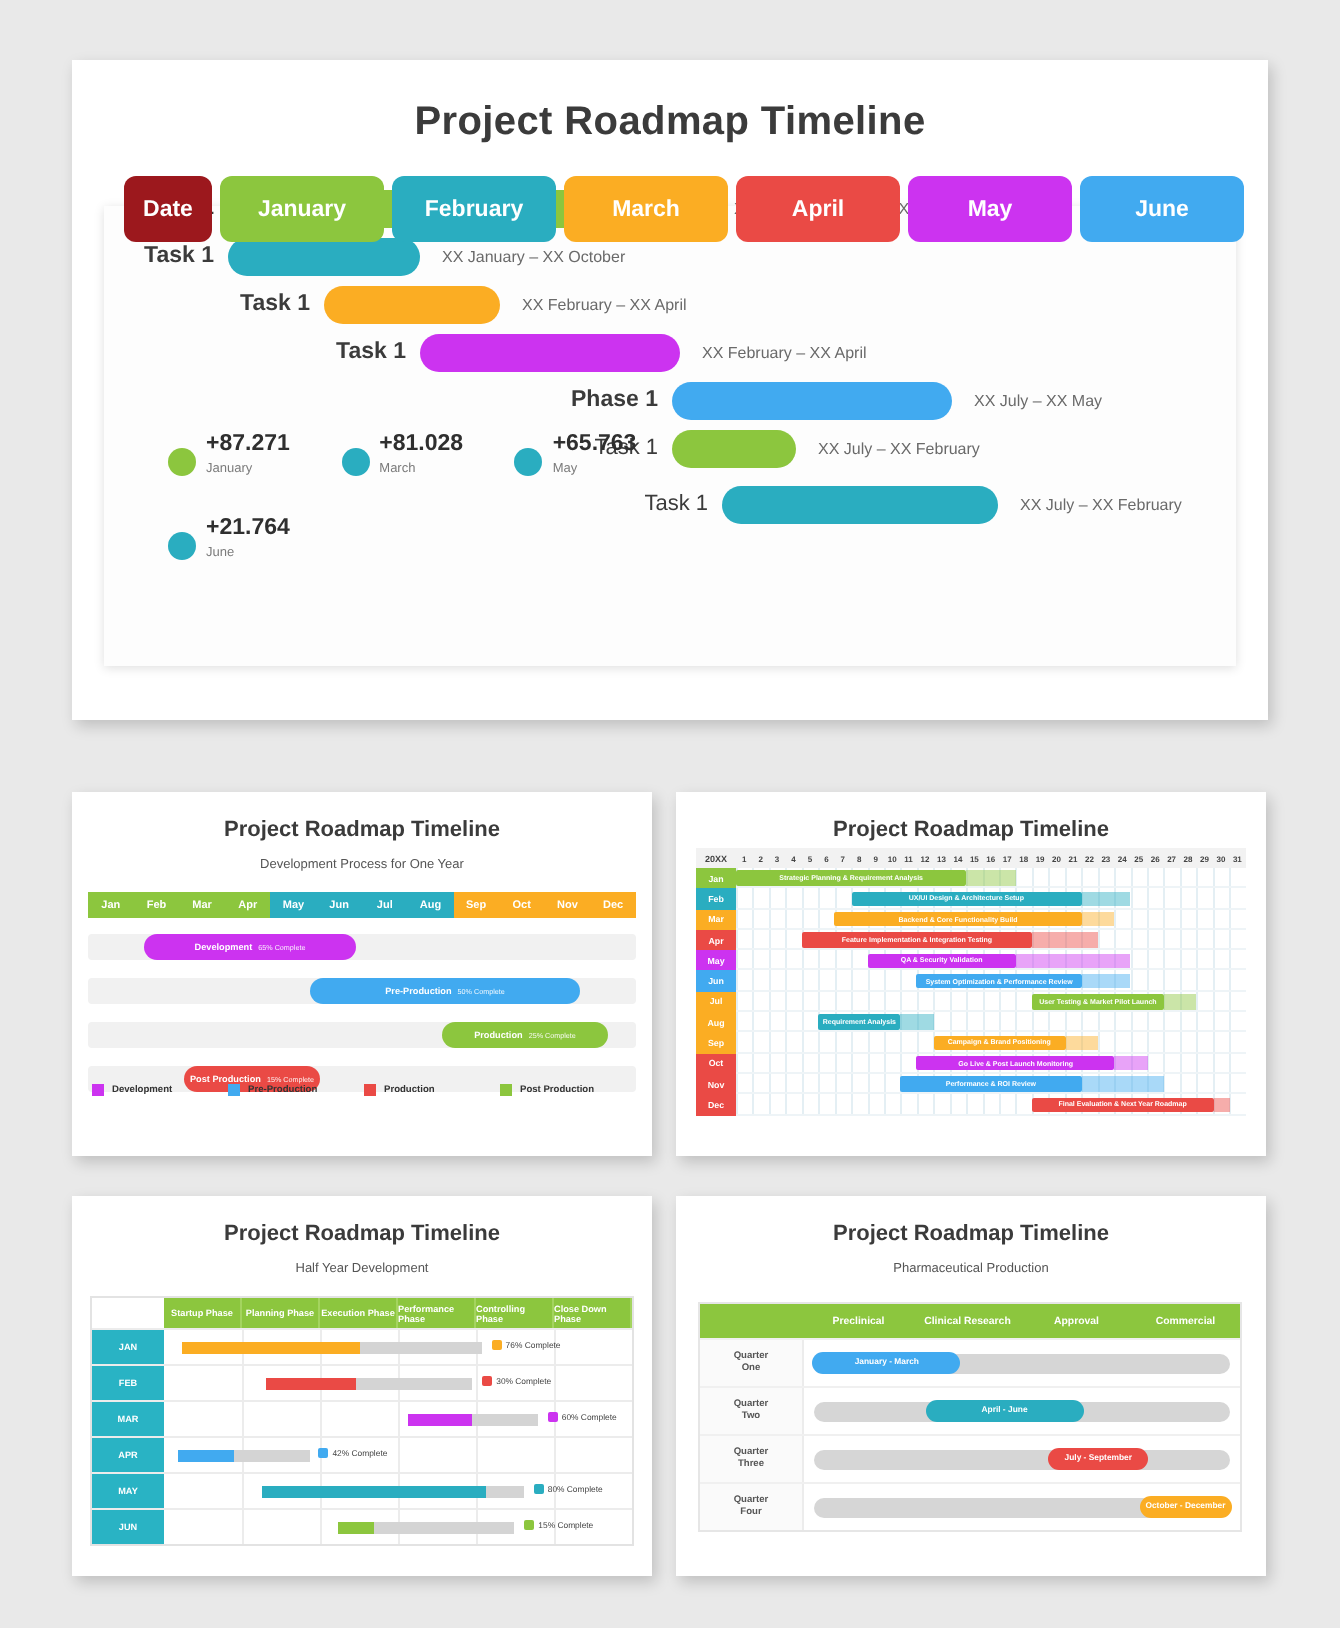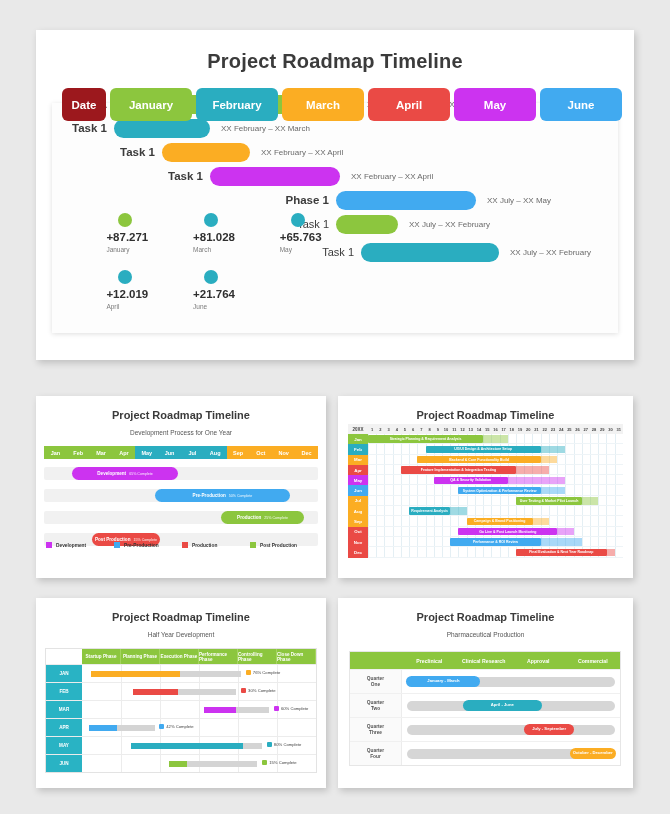--- a/index.html
+++ b/index.html
@@ -86,23 +86,22 @@
   .stats {
     position: absolute;
     left: 48px; top: 182px;
     width: 260px;
     display: flex;
     flex-wrap: wrap;
   }
   .stat {
     width: 33.33%;
     display: flex;
-    align-items: center;
+    align-items: flex-end;
     margin-bottom: 16px;
-    flex-direction: column;
   }
   .dot {
     width: 14px; height: 14px;
     border-radius: 50%;
     margin-right: 5px;
     margin-top: 1px;
     flex: 0 0 auto;
   }
   .stat .val {
     font-size: 11.5px;
@@ -323,21 +322,21 @@
 
   <div class="gantt" id="gantt">
       <div class="grow" style="left: 78px; top: 64px;">
         <span class="lbl bold">Phase 1</span>
         <div class="bar" style="width: 242px; background: rgb(140, 198, 62);"></div>
         <span class="date">XX January – August XX</span>
       </div>
       <div class="grow" style="left: 78px; top: 88px;">
         <span class="lbl bold">Task 1</span>
         <div class="bar" style="width: 96px; background: rgb(42, 173, 192);"></div>
-        <span class="date">XX February – XX March</span>
+        <span class="date">XX January – XX October</span>
       </div>
       <div class="grow" style="left: 126px; top: 112px;">
         <span class="lbl bold">Task 1</span>
         <div class="bar" style="width: 88px; background: rgb(251, 173, 35);"></div>
         <span class="date">XX February – XX April</span>
       </div>
       <div class="grow" style="left: 174px; top: 136px;">
         <span class="lbl bold">Task 1</span>
         <div class="bar" style="width: 130px; background: rgb(204, 51, 240);"></div>
         <span class="date">XX February – XX April</span>
@@ -364,24 +363,20 @@
         <span class="dot" style="background:#8cc63e"></span>
         <span><span class="val">+87.271</span><div class="cap">January</div></span>
       </div>
       <div class="stat">
         <span class="dot" style="background:#2aadc0"></span>
         <span><span class="val">+81.028</span><div class="cap">March</div></span>
       </div>
       <div class="stat">
         <span class="dot" style="background:#2aadc0"></span>
         <span><span class="val">+65.763</span><div class="cap">May</div></span>
-      </div>
-      <div class="stat">
-        <span class="dot" style="background:#2aadc0"></span>
-        <span><span class="val">+12.019</span><div class="cap">April</div></span>
       </div>
       <div class="stat">
         <span class="dot" style="background:#2aadc0"></span>
         <span><span class="val">+21.764</span><div class="cap">June</div></span>
       </div>
     </div>
 </div>
 
 <div class="thumb t-tl">
   <div class="t-title">Project Roadmap Timeline</div>

